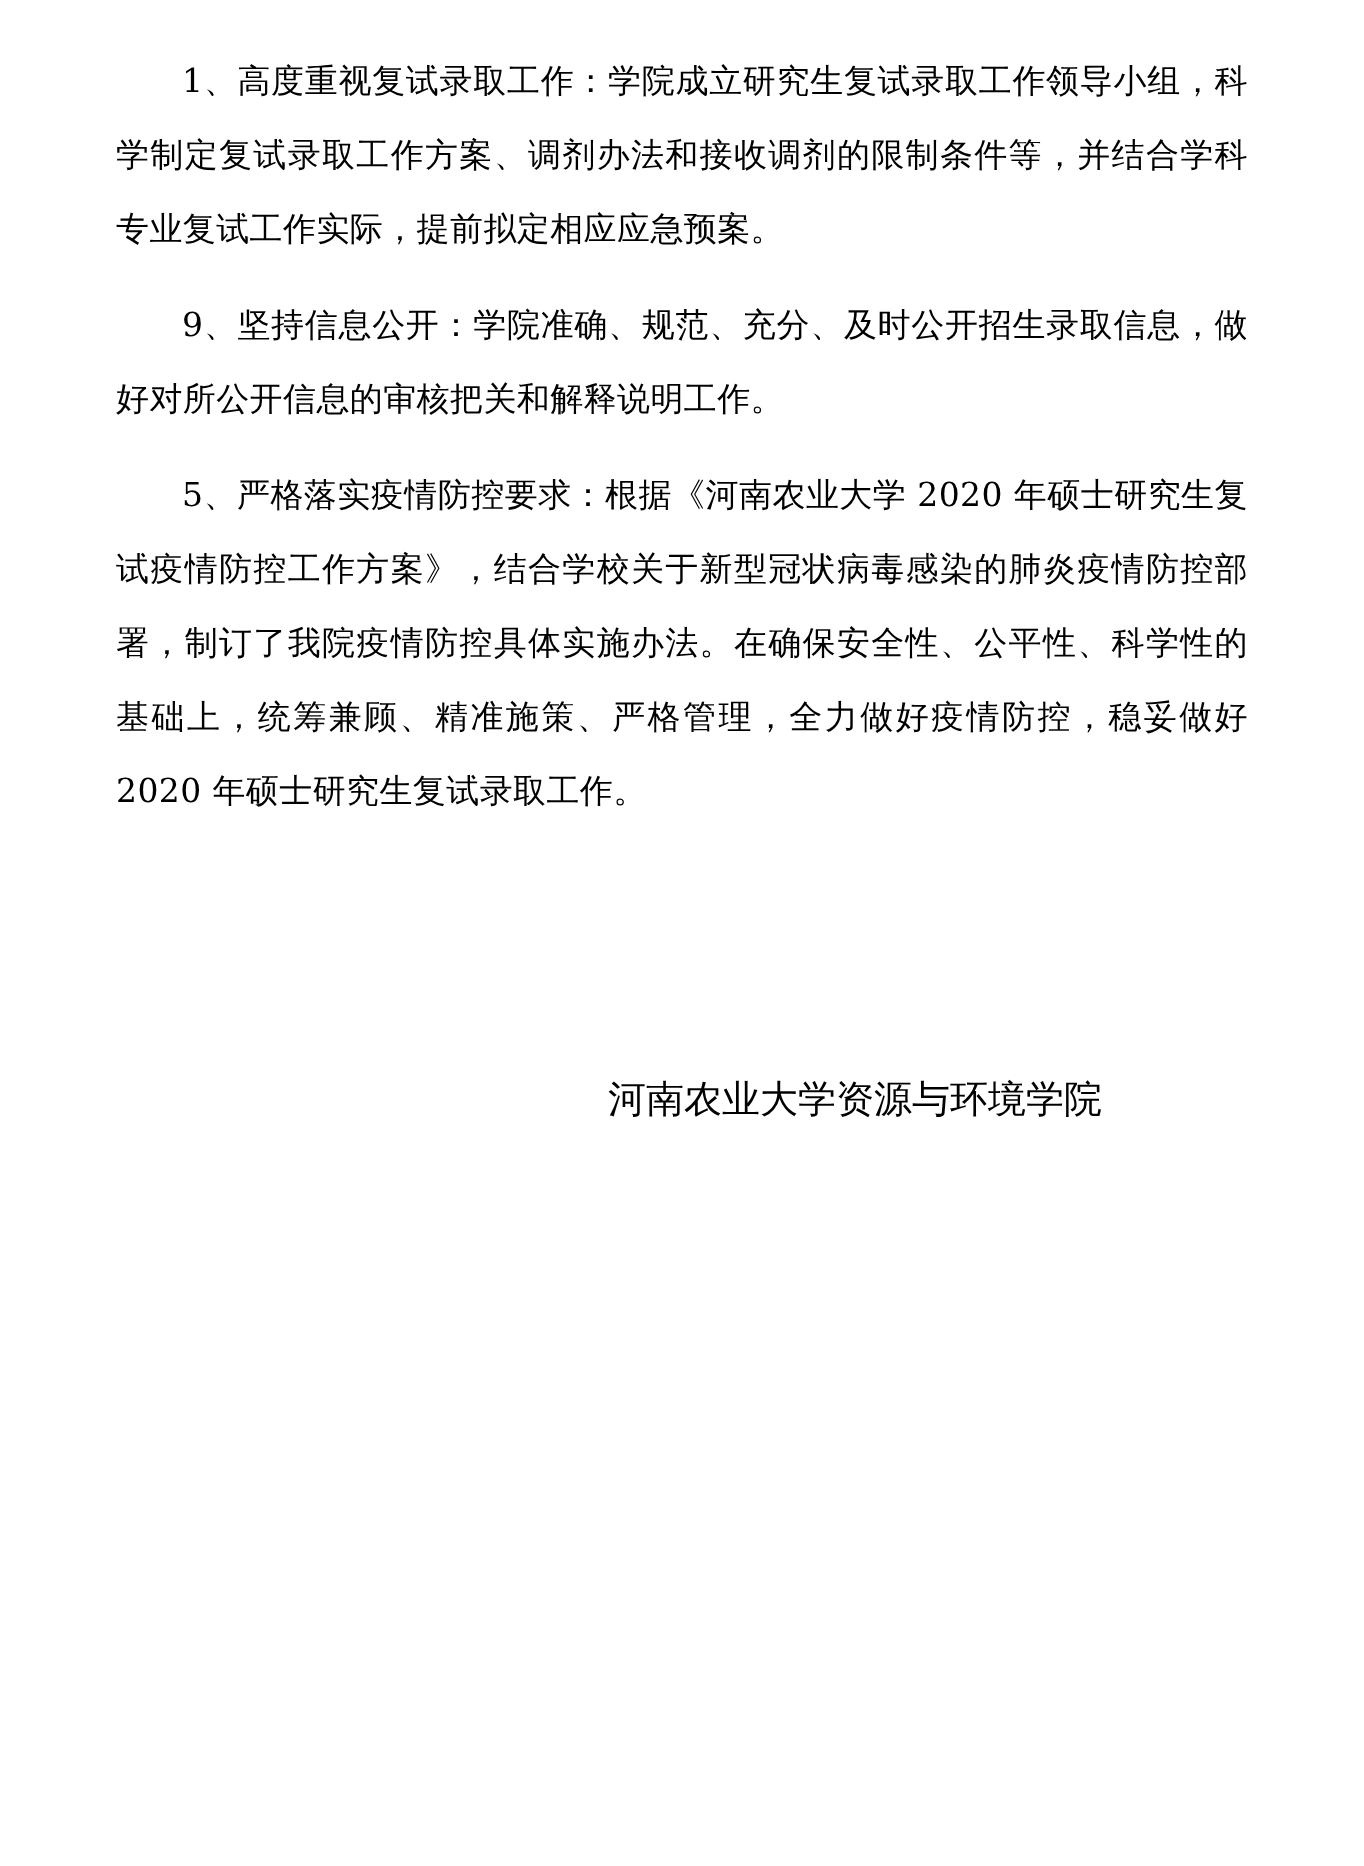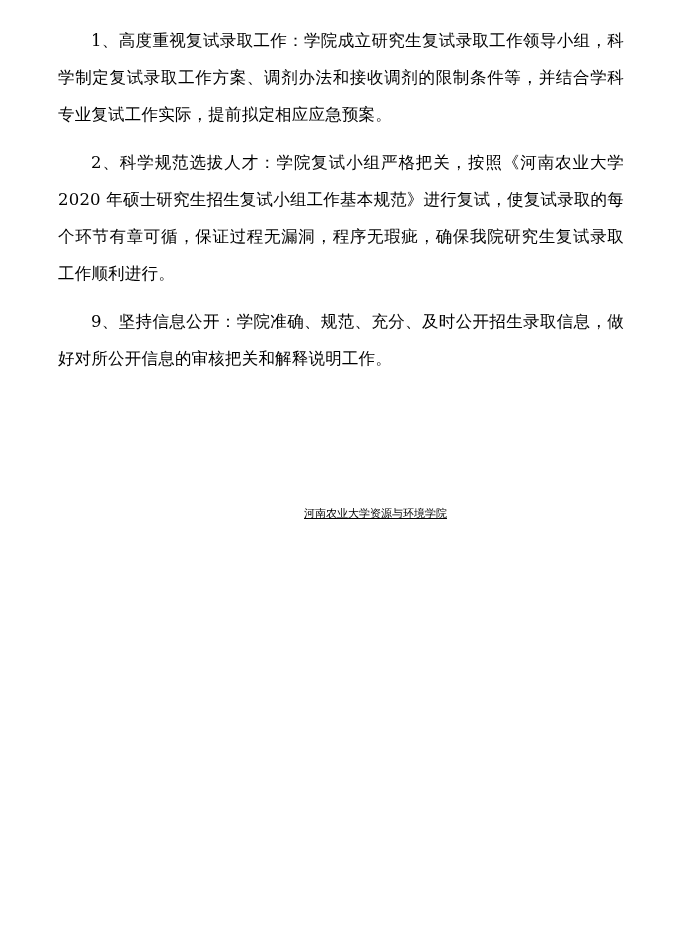--- a/index.html
+++ b/index.html
@@ -27,36 +27,35 @@
     text-align: justify;
     text-justify: inter-ideograph;
     text-indent: 2em;
     margin: 0 0 11px 0;
     letter-spacing: 0.2px;
   }
   .signature-block {
     margin-top: 118px;
   }
   .sig-line {
-    font-size: 11px;
+    font-size: 19px;
     line-height: 37px;
     margin: 0;
     padding-left: 246px;
-    text-decoration: underline;
   }
   .sig-line.date {
     padding-left: 298px;
   }
 </style>
 </head>
 <body>
 
 <div id="page">
 
   <p class="para">1、高度重视复试录取工作：学院成立研究生复试录取工作领导小组，科学制定复试录取工作方案、调剂办法和接收调剂的限制条件等，并结合学科专业复试工作实际，提前拟定相应应急预案。</p>
-  <p class="para">2、科学规范选拔人才：学院复试小组严格把关，按照《河南农业大学 2020 年硕士研究生招生复试小组工作基本规范》进行复试，使复试录取的每个环节有章可循，保证过程无漏洞，程序无瑕疵，确保我院研究生复试录取工作顺利进行。</p>
   <p class="para">9、坚持信息公开：学院准确、规范、充分、及时公开招生录取信息，做好对所公开信息的审核把关和解释说明工作。</p>
+  <p class="para">5、严格落实疫情防控要求：根据《河南农业大学 2020 年硕士研究生复试疫情防控工作方案》，结合学校关于新型冠状病毒感染的肺炎疫情防控部署，制订了我院疫情防控具体实施办法。在确保安全性、公平性、科学性的基础上，统筹兼顾、精准施策、严格管理，全力做好疫情防控，稳妥做好 2020 年硕士研究生复试录取工作。</p>
 
   <div class="signature-block">
     <p class="sig-line">河南农业大学资源与环境学院</p>
   </div>
 
 </div>
 
 </body></html>

